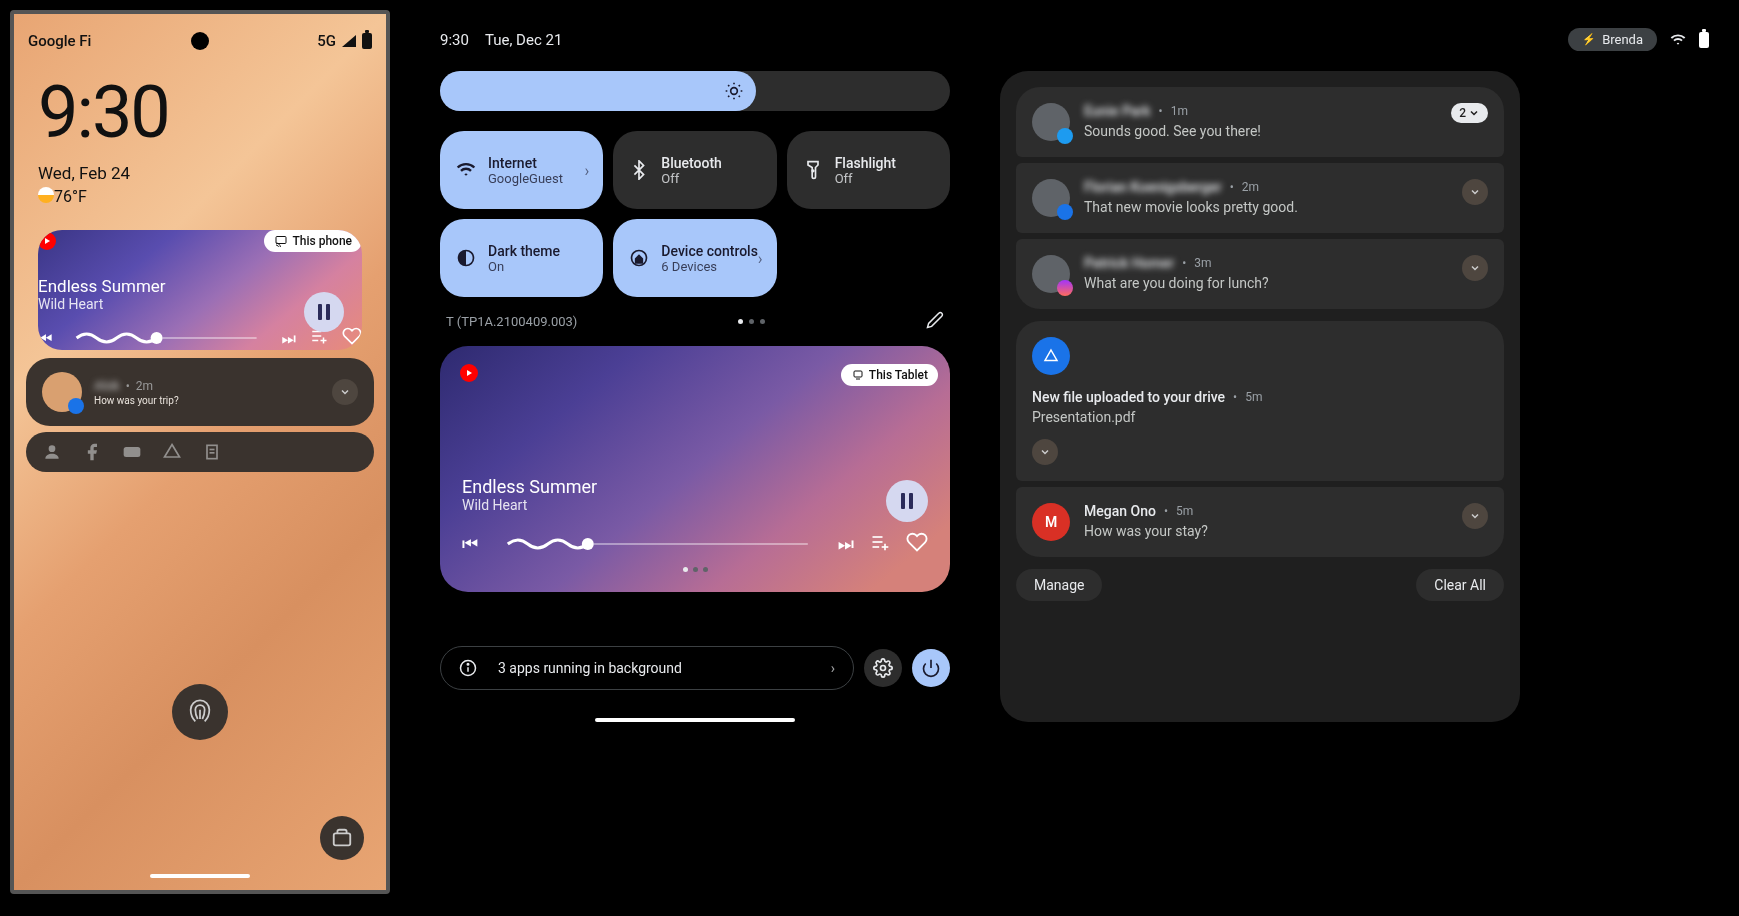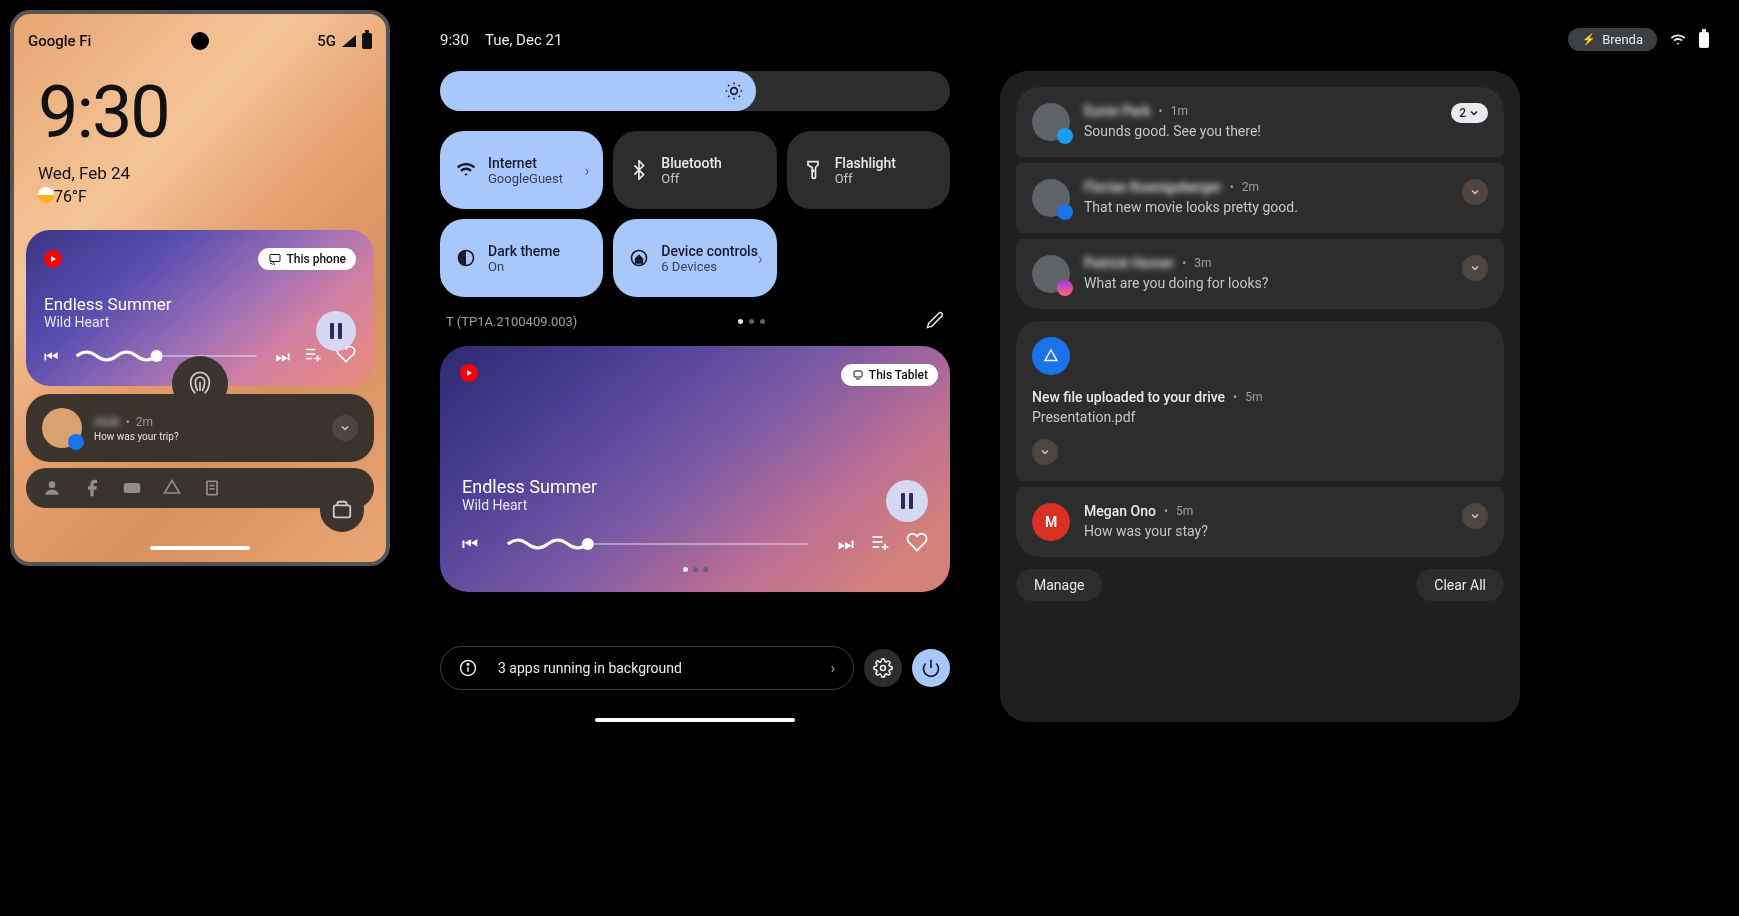--- a/index.html
+++ b/index.html
@@ -1,28 +1,28 @@
 <!DOCTYPE html>
 <html><head>
 <meta charset="utf-8">
 <style>
 * { margin: 0; padding: 0; box-sizing: border-box; font-family: -apple-system, BlinkMacSystemFont, "Segoe UI", Roboto, sans-serif; }
 body { background: #000; width: 1739px; height: 916px; display: flex; padding: 10px; gap: 30px; overflow: hidden; }
 
 
-.phone { width: 380px; height: 556px; border-radius: 20px; border: 4px solid #555; position: relative; overflow: hidden; background: linear-gradient(135deg, #e8a573 0%, #f4c597 30%, #e5a070 50%, #d89060 70%, #e8a573 100%); }
+.phone { width: 380px; height: 884px; border-radius: 4px; border: 4px solid #555; position: relative; overflow: hidden; background: linear-gradient(135deg, #e8a573 0%, #f4c597 30%, #e5a070 50%, #d89060 70%, #e8a573 100%); }
 .phone-camera { position: absolute; width: 18px; height: 18px; background: #000; border-radius: 50%; top: 18px; left: 50%; transform: translateX(-50%); }
 .phone-status { display: flex; justify-content: space-between; align-items: center; padding: 18px 14px 0; font-size: 15px; color: #111; font-weight: 500; }
 .phone-status-right { display: flex; align-items: center; gap: 6px; }
 .phone-clock { font-size: 72px; font-weight: 400; color: #111; padding: 20px 24px 8px; letter-spacing: -2px; }
 .phone-date-row { display: flex; justify-content: space-between; padding: 0 24px; }
 .phone-date { font-size: 17px; color: #111; margin-bottom: 4px; }
 .phone-temp { font-size: 16px; color: #111; display: flex; align-items: flex-start; }
 .weather-icon { width: 16px; height: 16px; background: linear-gradient(#fff 50%, #ffb020 50%); border-radius: 50%; }
-.phone-media { margin: 24px 12px 8px; border-radius: 24px; background: linear-gradient(140deg, #3a3585 0%, #594daf 30%, #9b6fb5 55%, #d581a0 75%, #e88b7a 100%); padding: 18px; color: #fff; position: relative; overflow: hidden; }
+.phone-media { margin: 24px 24px 8px; border-radius: 24px; background: linear-gradient(140deg, #3a3585 0%, #594daf 30%, #9b6fb5 55%, #d581a0 75%, #e88b7a 100%); color: #fff; position: relative; overflow: hidden; }
 .phone-media-top { display: flex; justify-content: space-between; margin-bottom: 24px; align-items: center; }
 .cast-chip { background: #fff; color: #111; border-radius: 16px; padding: 4px 10px; font-size: 12px; font-weight: 500; display: flex; align-items: center; gap: 4px; }
 .yt-icon { width: 18px; height: 18px; background: #f00; border-radius: 50%; display: flex; align-items: center; justify-content: center; }
 .yt-icon::after { content: ''; border-left: 5px solid #fff; border-top: 3px solid transparent; border-bottom: 3px solid transparent; margin-left: 1px; }
 .phone-media-title { font-size: 17px; font-weight: 400; }
 .phone-media-artist { font-size: 14px; opacity: 0.85; margin-bottom: 8px; }
 .pause-btn { width: 40px; height: 40px; background: #d5d8f0; border-radius: 50%; display: flex; align-items: center; justify-content: center; position: absolute; right: 18px; top: 52%; }
 .pause-bars { display: flex; gap: 4px; }
 .pause-bar { width: 4px; height: 16px; background: #2b2b5a; border-radius: 1px; }
 .media-controls { display: flex; align-items: center; gap: 14px; margin-top: 14px; }
@@ -453,21 +453,21 @@
         <div class="notif-item notif-group-bot">
           <div class="n-avatar">
             <span class="badge badge-mn"></span>
           </div>
     <div class="n-body">
       <div class="n-title-row">
         <span class="n-title blur-text">Patrick Homer</span>
         <span class="n-time">•</span>
         <span class="n-time">3m</span>
       </div>
-      <div class="n-msg">What are you doing for looks?</div>
+      <div class="n-msg">What are you doing for lunch?</div>
     </div>
     <div class="expand-circle">
             <svg width="12" height="12" viewBox="0 0 24 24" fill="none" stroke="currentColor" stroke-width="3">
               <polyline points="6 9 12 15 18 9"></polyline>
             </svg>
           </div>
         </div>
         <div class="notif-item notif-group-top" style="margin-top: 12px; flex-direction: column;">
           <div class="n-icon-circle n-drive">
             <svg width="18" height="18" viewBox="0 0 24 24" fill="none" stroke="#fff" stroke-width="2">

